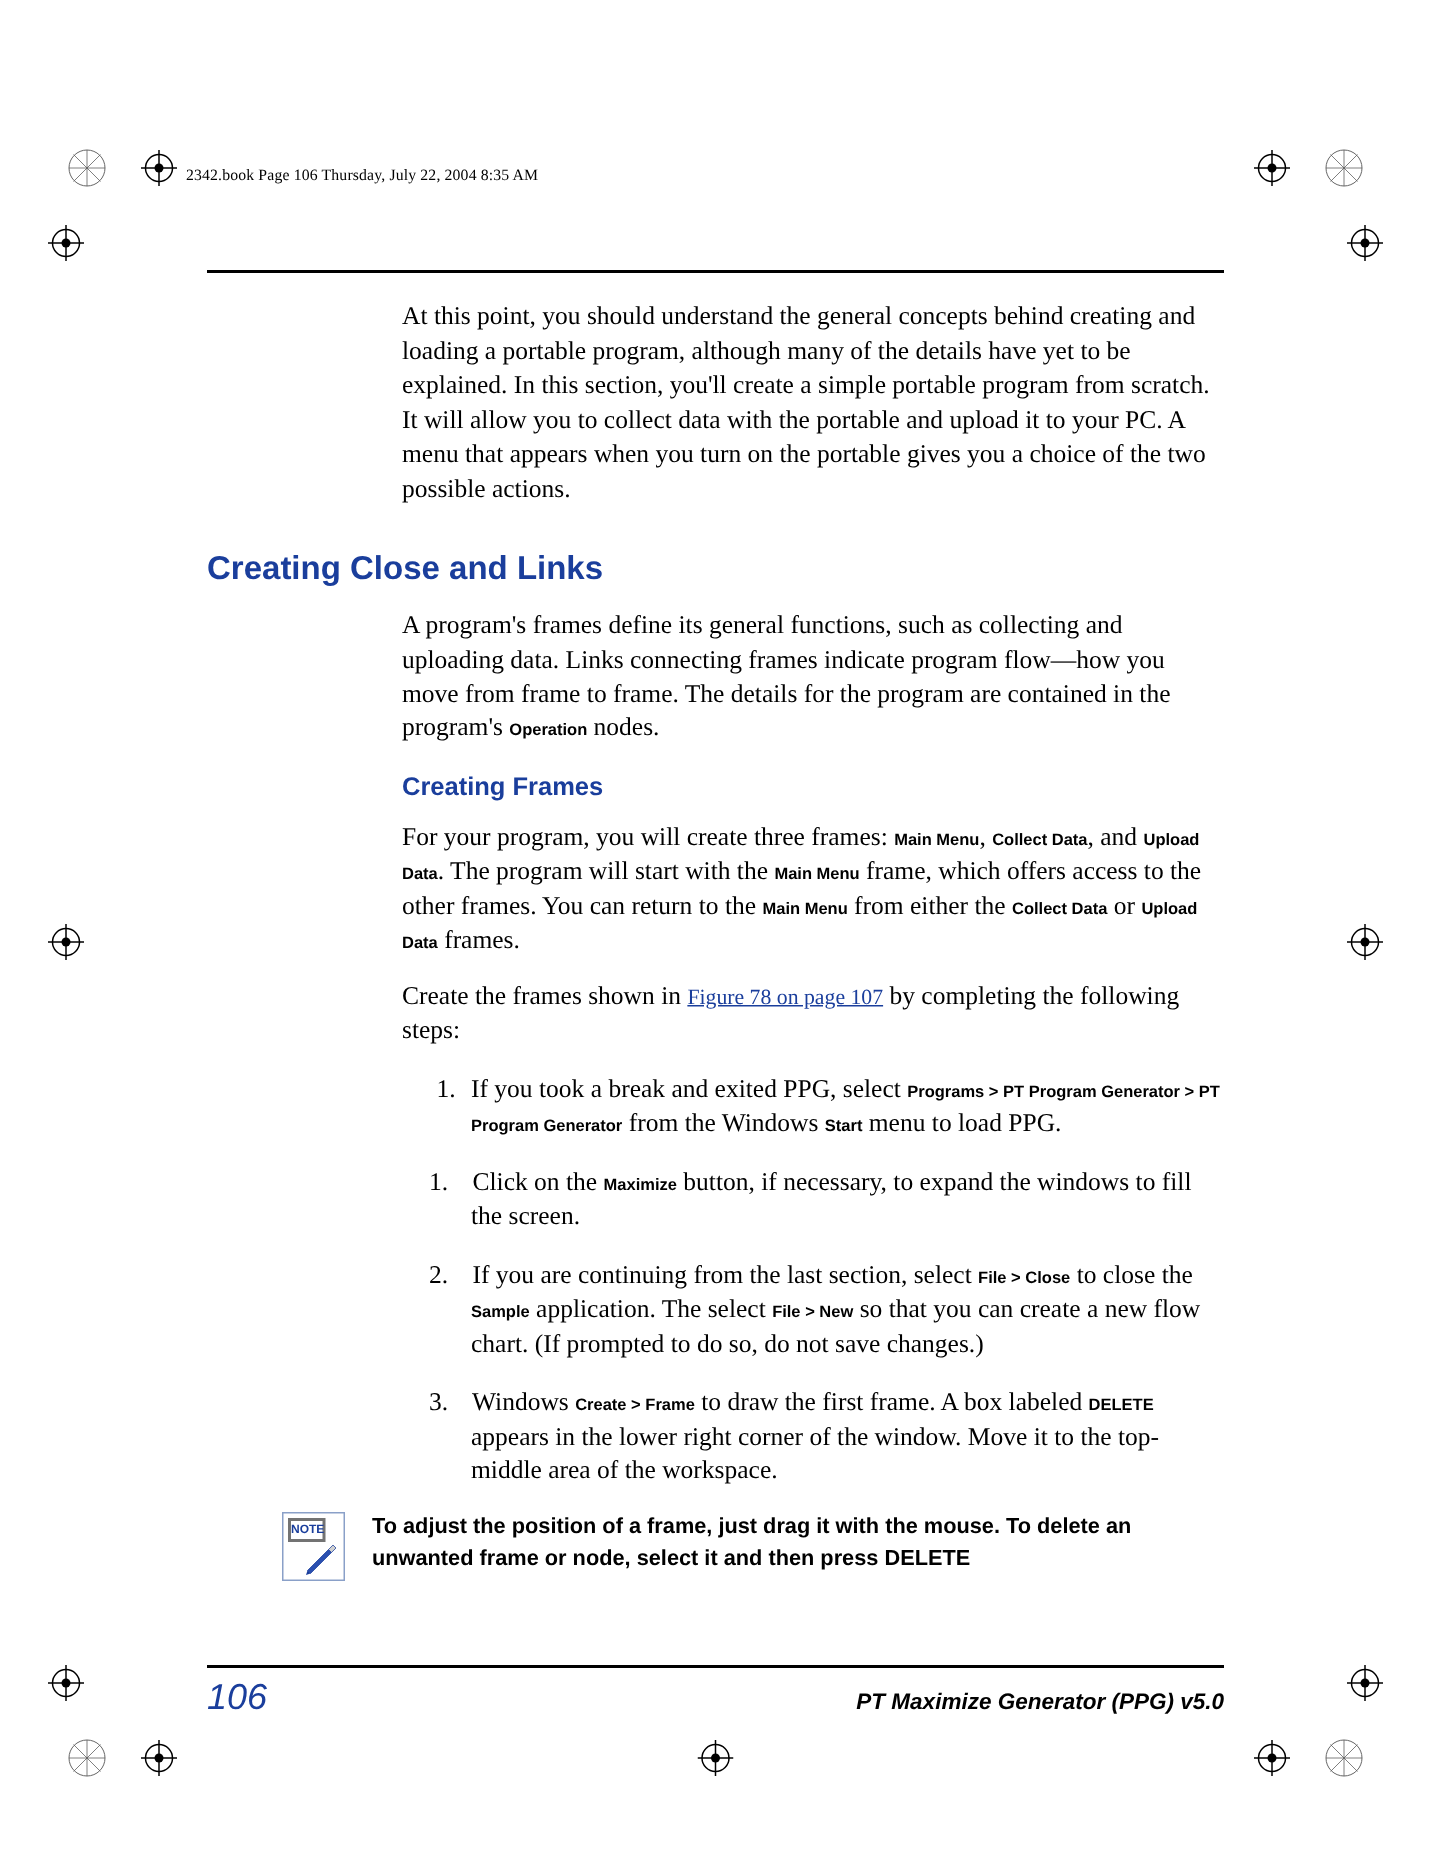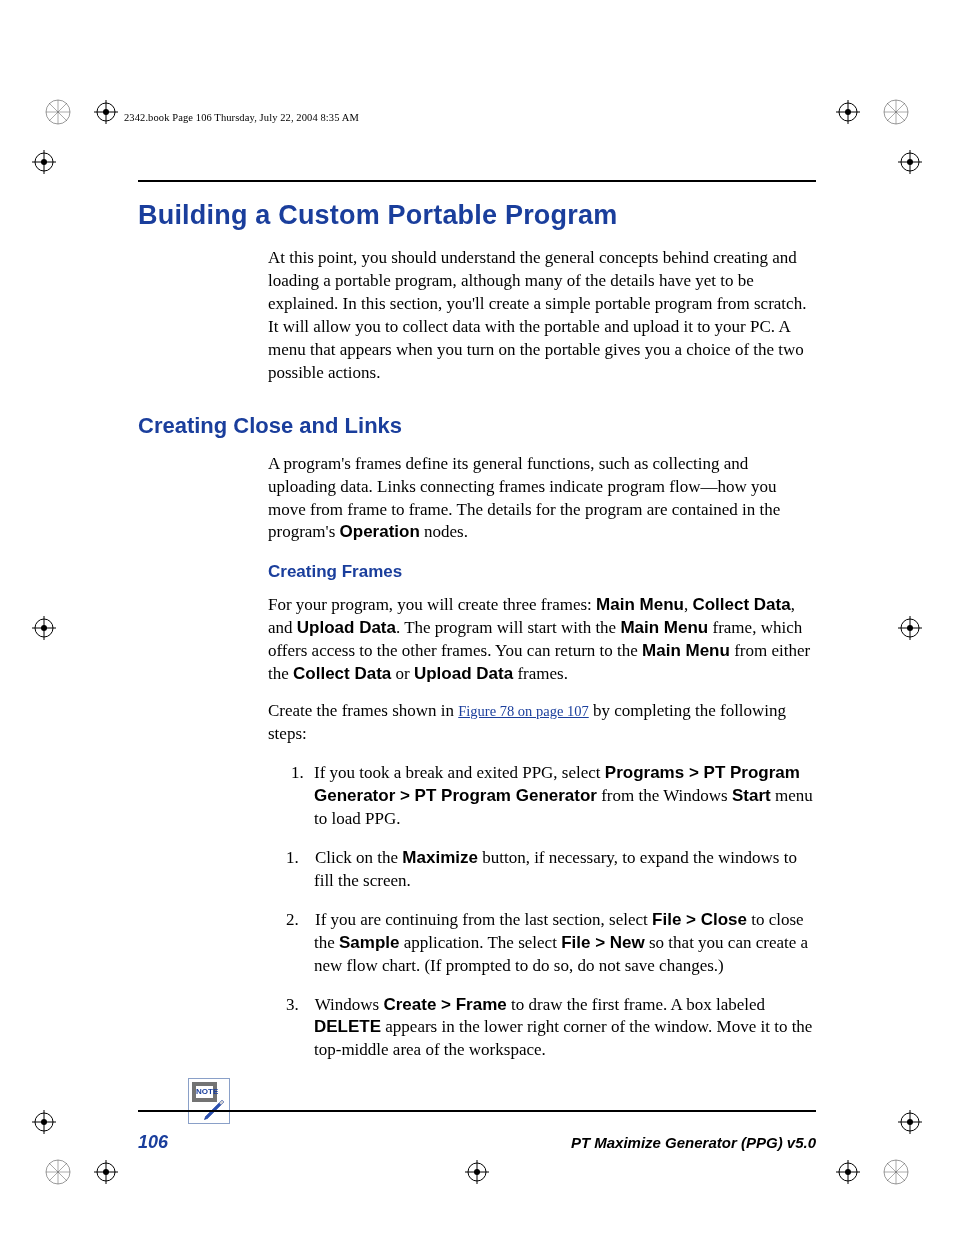--- a/index.html
+++ b/index.html
@@ -70,21 +70,21 @@
   }
   p.body {
     font-size: 17px;
     line-height: 1.35;
     margin: 0 0 14px 0;
     font-family: 'Adobe Garamond Pro', Garamond, Georgia, serif;
   }
   .bold-sans {
     font-family: Arial, Helvetica, sans-serif;
     font-weight: bold;
-    font-size: 17px;
+    font-size: 11px;
   }
   a.xref {
     color: #1a3e9c;
     text-decoration: underline;
     font-family: Liberation Serif, serif;
     font-size: 14.5px;
   }
   ol.steps {
     margin: 16px 0 0 0;
     padding-left: 40px;
@@ -109,21 +109,21 @@
     flex: 0 0 40px;
     border: 1px solid #8aa0c8;
     position: relative;
     background: #fff;
   }
   .note-icon .tab {
     position:absolute;
     top:3px; left:3px; right:12px;
     height:12px;
     background:#fff;
-    border:4px solid #737373;
+    border:2px solid #737373;
     font-family: Arial, sans-serif;
     font-size:8px;
     font-weight:bold;
     color:#1a3e9c;
     text-align:center;
     line-height:12px;
   }
   .note-icon .pensvg {
     position:absolute;
     bottom:2px; right:2px;
@@ -151,25 +151,24 @@
     border-top: 2px solid #000;
     margin-bottom: 6px;
   }
   .footer-row {
     display:flex;
     justify-content: space-between;
     align-items: baseline;
   }
   .page-num {
     font-family: Verdana, Arial, sans-serif;
-    font-weight: bold;
+    font-weight: normal;
     font-style: italic;
     color: #1a3e9c;
-    font-size: 18px;
-    margin-top: 14px;
+    font-size: 24px;
   }
   .doc-title {
     font-family: Verdana, Arial, sans-serif;
     font-weight: bold;
     font-style: italic;
     color: #000;
     font-size: 15px;
   }
   .step-num-reset {
     list-style: none;
@@ -316,21 +315,20 @@
       <line x1="0" y1="12" x2="24" y2="12" stroke="#000"></line>
       <circle cx="12" cy="12" r="3" fill="#000"></circle>
     </svg>
 </div>
 
 <div class="header-line">2342.book  Page 106  Thursday, July 22, 2004  8:35 AM</div>
 
 <div class="content">
   <div class="rule"></div>
 
-  <h1 class="section">Building a Custom Portable Program</h1>
 
   <div class="body-block">
     <p class="body">At this point, you should understand the general concepts behind creating and loading a portable program, although many of the details have yet to be explained. In this section, you'll create a simple portable program from scratch. It will allow you to collect data with the portable and upload it to your PC. A menu that appears when you turn on the portable gives you a choice of the two possible actions.</p>
   </div>
 
   <h2 class="section">Creating Close and Links</h2>
 
   <div class="body-block">
     <p class="body">
       <span>A program's frames define its general functions, such as collecting and uploading data. Links connecting frames indicate program flow—how you move from frame to frame. The details for the program are contained in the program's </span><span class="bold-sans">Operation</span><span> nodes.</span>
@@ -364,20 +362,23 @@
 
   <div class="note-row">
     <div class="note-icon">
       <div class="tab">NOTE</div>
       <svg class="pensvg" viewBox="0 0 26 26">
           <path d="M4 22 L18 8 L20 10 L6 24 Z" fill="#2a4fb0" stroke="#1a3e9c" stroke-width="0.5"></path>
           <path d="M18 8 L21 5 L23 7 L20 10 Z" fill="#d0d0d0" stroke="#1a3e9c" stroke-width="0.5"></path>
           <path d="M4 22 L3 25 L6 24 Z" fill="#1a3e9c"></path>
         </svg>
     </div>
+    <div class="note-text">
+      <span>To adjust the position of a frame, just drag it with the mouse. To delete an unwanted frame or node, select it and then press </span><span class="kw">DELETE</span>
+    </div>
   </div>
 </div>
 
 <div class="footer">
   <div class="rule2"></div>
   <div class="footer-row">
     <span class="page-num">106</span>
     <span class="doc-title">PT Maximize Generator (PPG)  v5.0</span>
   </div>
 </div>

